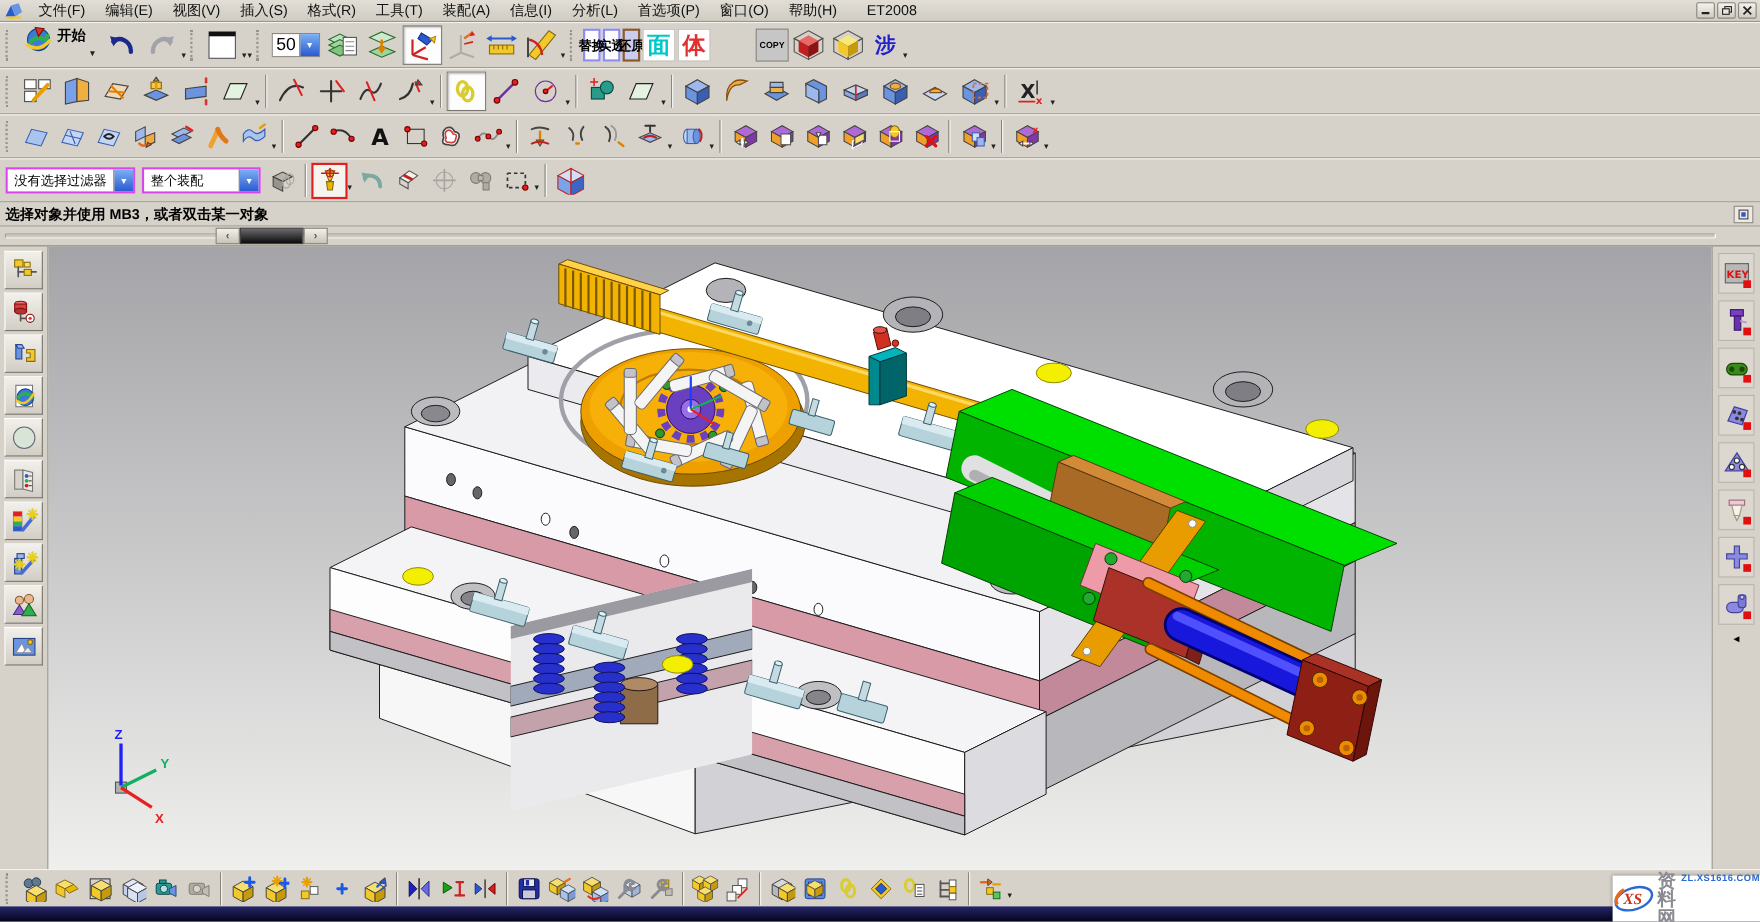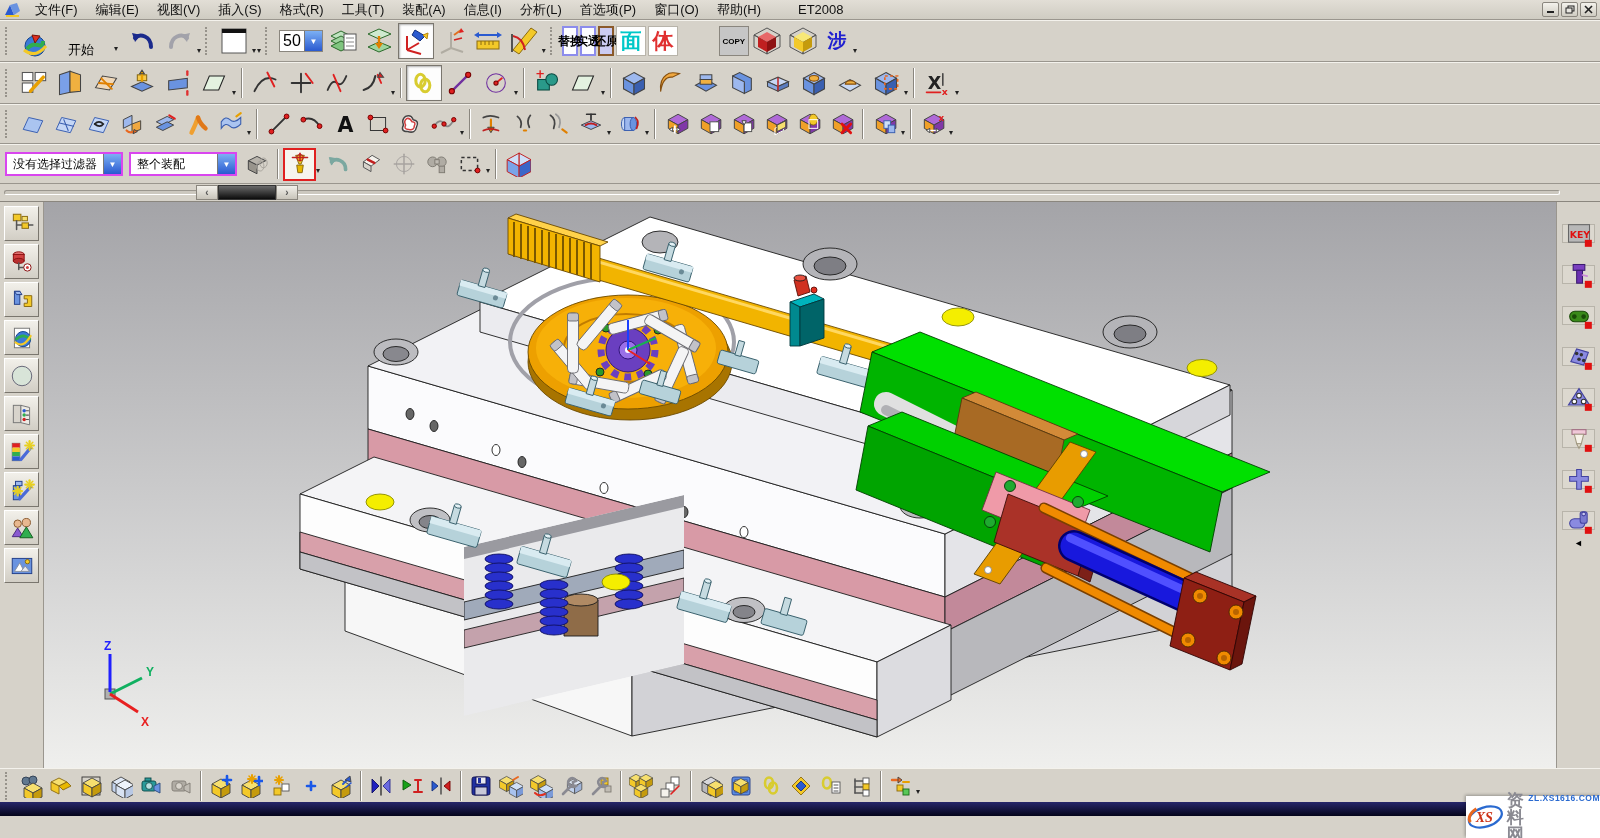--- a/index.html
+++ b/index.html
@@ -3,34 +3,34 @@
 <meta charset="utf-8">
 <style>
   *{margin:0;padding:0;box-sizing:border-box;}
   html,body{width:1600px;height:838px;overflow:hidden;font-family:"Liberation Sans","DejaVu Sans",sans-serif;}
   .app{position:relative;width:1600px;height:838px;background:#d6d2c9;}
   
   .titlebar{height:20px;display:flex;align-items:center;background:linear-gradient(#e2ded6,#cfccc2);border-bottom:1px solid #9a968e;font-size:13px;color:#111;}
   .appicon{width:18px;height:16px;margin:0 4px;}
   .menubar{display:flex;align-items:center;height:100%;}
   .menu-item{padding:0 9px;cursor:default;white-space:nowrap;}
-  .apptag{margin-left:28px;white-space:nowrap;}
+  .apptag{margin-left:18px;white-space:nowrap;}
   .winbtns{margin-left:auto;display:flex;gap:2px;padding-right:3px;}
   .wbtn{width:17px;height:15px;background:linear-gradient(#f4f2ec,#cfccc2);border:1px solid #8a867e;border-radius:2px;display:flex;align-items:center;justify-content:center;}
   
   .tbrow{display:flex;align-items:center;background:#d6d2c9;border-top:1px solid #f4f2ec;border-bottom:1px solid #9a968e;padding:0 2px;}
   .r42{height:42px}.r40{height:40px}
   .grip{width:7px;height:28px;border-left:2px dotted #97938b;margin:0 4px 0 3px;}
   .sep{width:0;height:30px;border-left:1px solid #8a867e;border-right:1px solid #fff;margin:0 4px;}
   .tbtn{width:36px;height:36px;background:none;border:1px solid transparent;display:flex;align-items:center;justify-content:center;padding:0;}
   .sm .tbtn{width:33px;height:33px;}
   .pressed{border:1px solid #7a766e;background:#fdfdfd;box-shadow:inset 1px 1px 2px rgba(0,0,0,.3);}
   .redbox{border:2px solid #e02020;background:#f6f4ee;}
   .caret{font-size:8px;color:#222;align-self:flex-end;margin:0 1px 6px 0;}
-  .startbtn{display:flex;align-items:flex-end;gap:20px;background:none;border:none;font-size:13px;padding:0 6px;height:36px;}
+  .startbtn{display:flex;align-items:flex-start;gap:4px;background:none;border:none;font-size:13px;padding:0 6px;height:36px;font-weight:bold;}
   .spin{display:flex;height:22px;border:1px solid #8a867e;background:#fff;align-items:center;margin:0 3px;}
   .spinval{min-width:22px;padding:0 3px;font-size:16px;}
   .spinbtn{width:18px;height:100%;background:linear-gradient(#7cb0f4,#2a5ad0);color:#fff;font-size:8px;display:flex;align-items:center;justify-content:center;border-left:1px solid #777;}
   .twbtn{width:16px;height:30px;background:#fdfdff;border:2px solid #8c8cec;font-size:12px;font-weight:bold;color:#000;display:flex;align-items:center;justify-content:center;padding:0;margin:12px 1px;white-space:nowrap;}
   .twbtn.brown{border-color:#8b5a2b;background:#ccccf2;}
   .charbtn{width:30px;height:30px;background:#fff;border:1px solid #b8b4aa;font-size:21px;font-weight:bold;display:flex;align-items:center;justify-content:center;padding:0;margin:0 1px;}
   .charbtn.cyan{color:#00c8c8;}
   .charbtn.red{color:#e03030;}
   .charbtn.blue{color:#2020d0;background:#d6d2c9;border-color:transparent;font-size:19px;}
   .copybtn{width:30px;height:30px;background:#c6c6c6;border:1px solid #8a867e;font-size:8px;font-weight:bold;color:#000;display:flex;align-items:center;justify-content:center;letter-spacing:0;padding:0;margin-left:40px;}
@@ -45,21 +45,21 @@
   .strack{position:absolute;left:4px;right:40px;top:6px;height:5px;border:1px solid #9a968e;border-bottom-color:#fff;border-right-color:#fff;border-radius:3px;background:#ccc8bf;}
   .sbtn{position:absolute;top:1px;width:22px;height:15px;background:linear-gradient(#f2f0ea,#c8c4ba);border:1px solid #8a867e;font-size:10px;font-weight:bold;display:flex;align-items:center;justify-content:center;color:#555;}
   .sthumb{position:absolute;top:1px;left:218px;width:58px;height:15px;background:linear-gradient(#6a6a6a,#0c0c0c);border:1px solid #333;}
   
   .main{display:flex;height:566px;}
   .leftbar{width:44px;background:#d6d2c9;border-right:1px solid #9a968e;display:flex;flex-direction:column;align-items:center;padding-top:4px;gap:3px;}
   .sidebtn{width:35px;height:35px;background:linear-gradient(#f2f0ea,#d2cec5);border:1px solid;border-color:#fff #7a766e #7a766e #fff;display:flex;align-items:center;justify-content:center;padding:0;}
   .viewport{flex:1;position:relative;}
   .viewport svg{display:block;}
   .rightbar{width:44px;background:#d6d2c9;border-left:1px solid #9a968e;display:flex;flex-direction:column;align-items:center;padding-top:6px;gap:6px;}
-  .palbtn{width:33px;height:19px;background:#dcd8cf;border:1px solid #b8b4aa;position:relative;display:flex;align-items:center;justify-content:center;padding:0;margin-top:16px;}
+  .palbtn{width:33px;height:37px;background:#dcd8cf;border:1px solid #b8b4aa;position:relative;display:flex;align-items:center;justify-content:center;padding:0;}
   .collapse{background:none;border:none;font-size:9px;color:#000;margin-top:2px;}
   
   .bottombar{height:34px;display:flex;align-items:center;background:#d6d2c9;border-top:1px solid #f4f2ec;padding:0 2px;}
   .bottombar .tbtn{width:30px;height:30px;}
   .bottomstrip{height:14px;background:linear-gradient(#26266a,#04041a);}
   .watermark{position:absolute;right:0;bottom:0;width:134px;height:42px;background:#fff;display:flex;align-items:center;box-shadow:-1px -1px 3px rgba(0,0,0,.3);}
   .wm-text{display:flex;flex-direction:row;line-height:1;margin-left:2px;}
   .wm-name{font-size:17px;font-weight:bold;color:#8a8a92;letter-spacing:1px;}
   .wm-url{font-size:8.5px;font-weight:bold;color:#2a6ad0;letter-spacing:.5px;margin-top:2px;}
 </style>
@@ -714,20 +714,29 @@
           <svg width="26" height="26" viewBox="0 0 24 24">
             <polygon points="13,2 24,8 13,14 2,8" fill="#cfe0f8" stroke="#c02020" stroke-width="0.9"></polygon>
             <polygon points="2,8 13,14 13,25 2,19" fill="#7aa4e8" stroke="#c02020" stroke-width="0.9"></polygon>
             <polygon points="13,14 24,8 24,19 13,25" fill="#3a66c8" stroke="#c02020" stroke-width="0.9"></polygon>
             <line x1="13" y1="2" x2="13" y2="14" stroke="#c02020" stroke-width="1.2" stroke-linecap="round"></line>
           </svg>
         </button>
       </span>
   </div>
 
+  <div class="promptrow">
+    <span>选择对象并使用 MB3，或者双击某一对象</span>
+    <button class="prompt-mini">
+      <svg width="12" height="12" viewBox="0 0 12 12">
+          <rect x="2" y="2" width="8" height="8" fill="none" stroke="#444"></rect>
+          <rect x="4" y="4" width="4" height="4" fill="#2a5ad0"></rect>
+        </svg>
+    </button>
+  </div>
 
   <div class="scrollrow">
     <span class="strack"></span>
     <button class="sbtn" style="left:196px">‹</button>
     <span class="sthumb"></span>
     <button class="sbtn" style="left:276px">›</button>
   </div>
 
   <div class="main">
     <div class="leftbar" id="leftbar">

